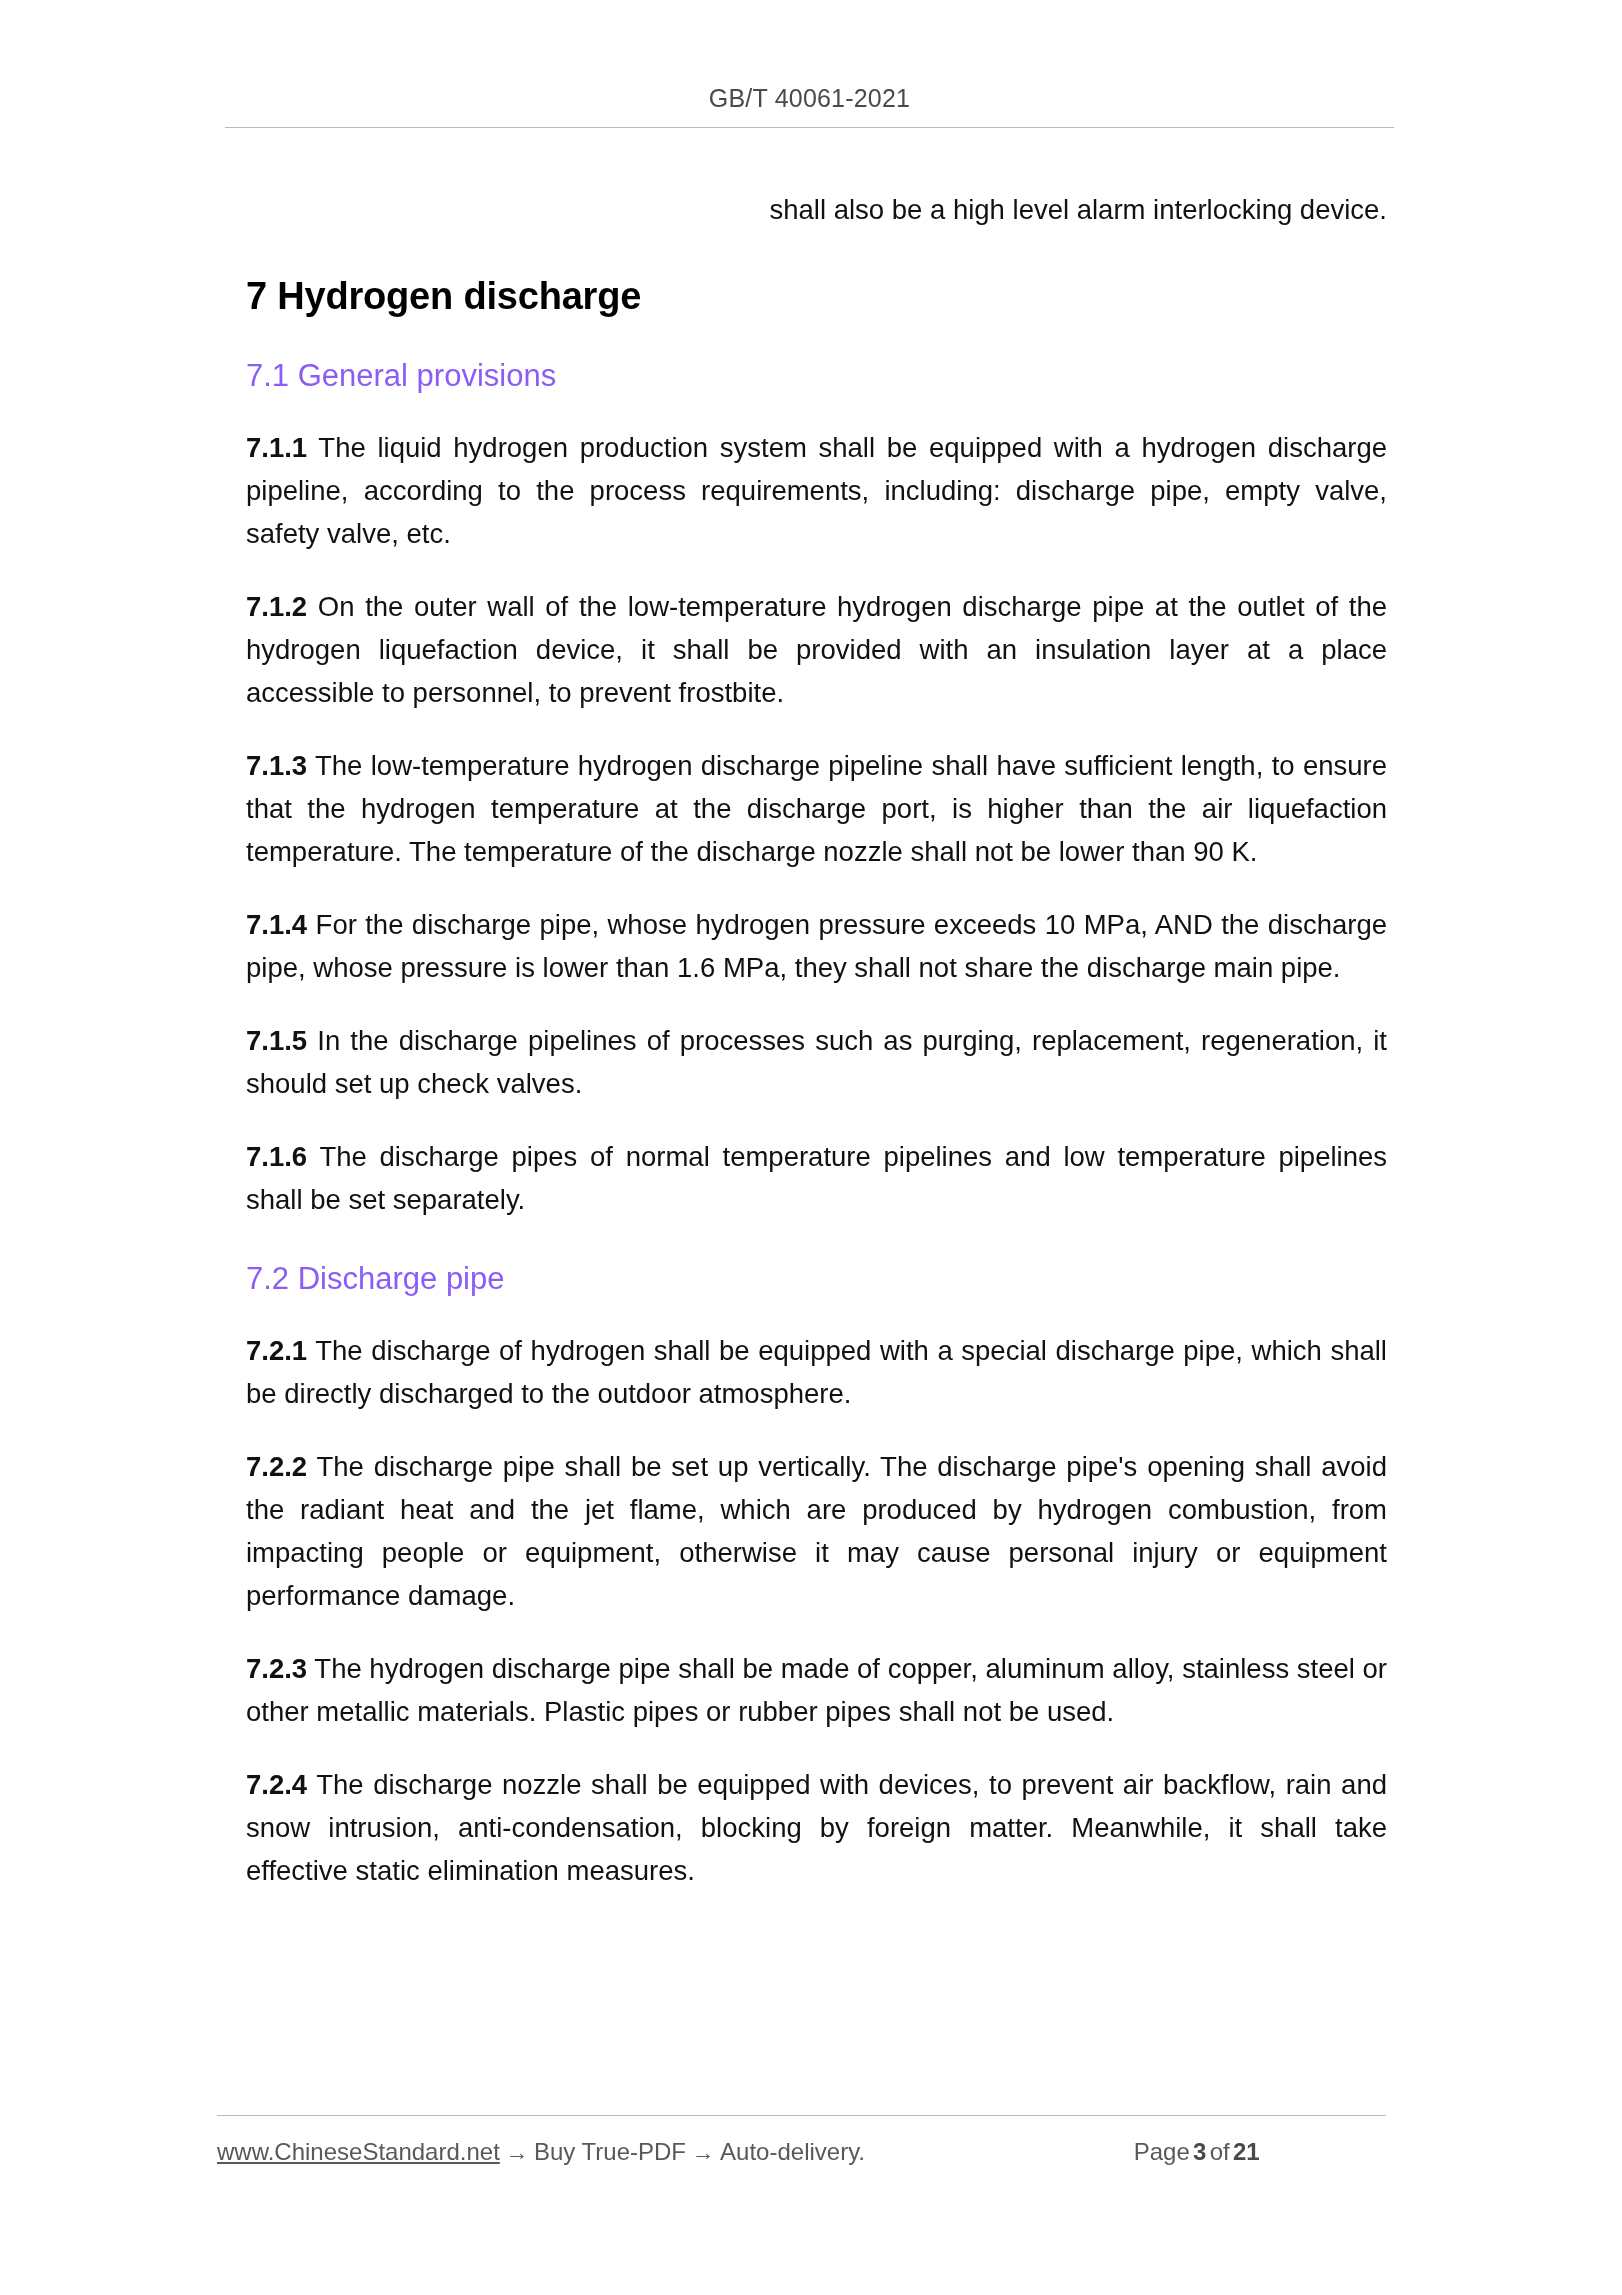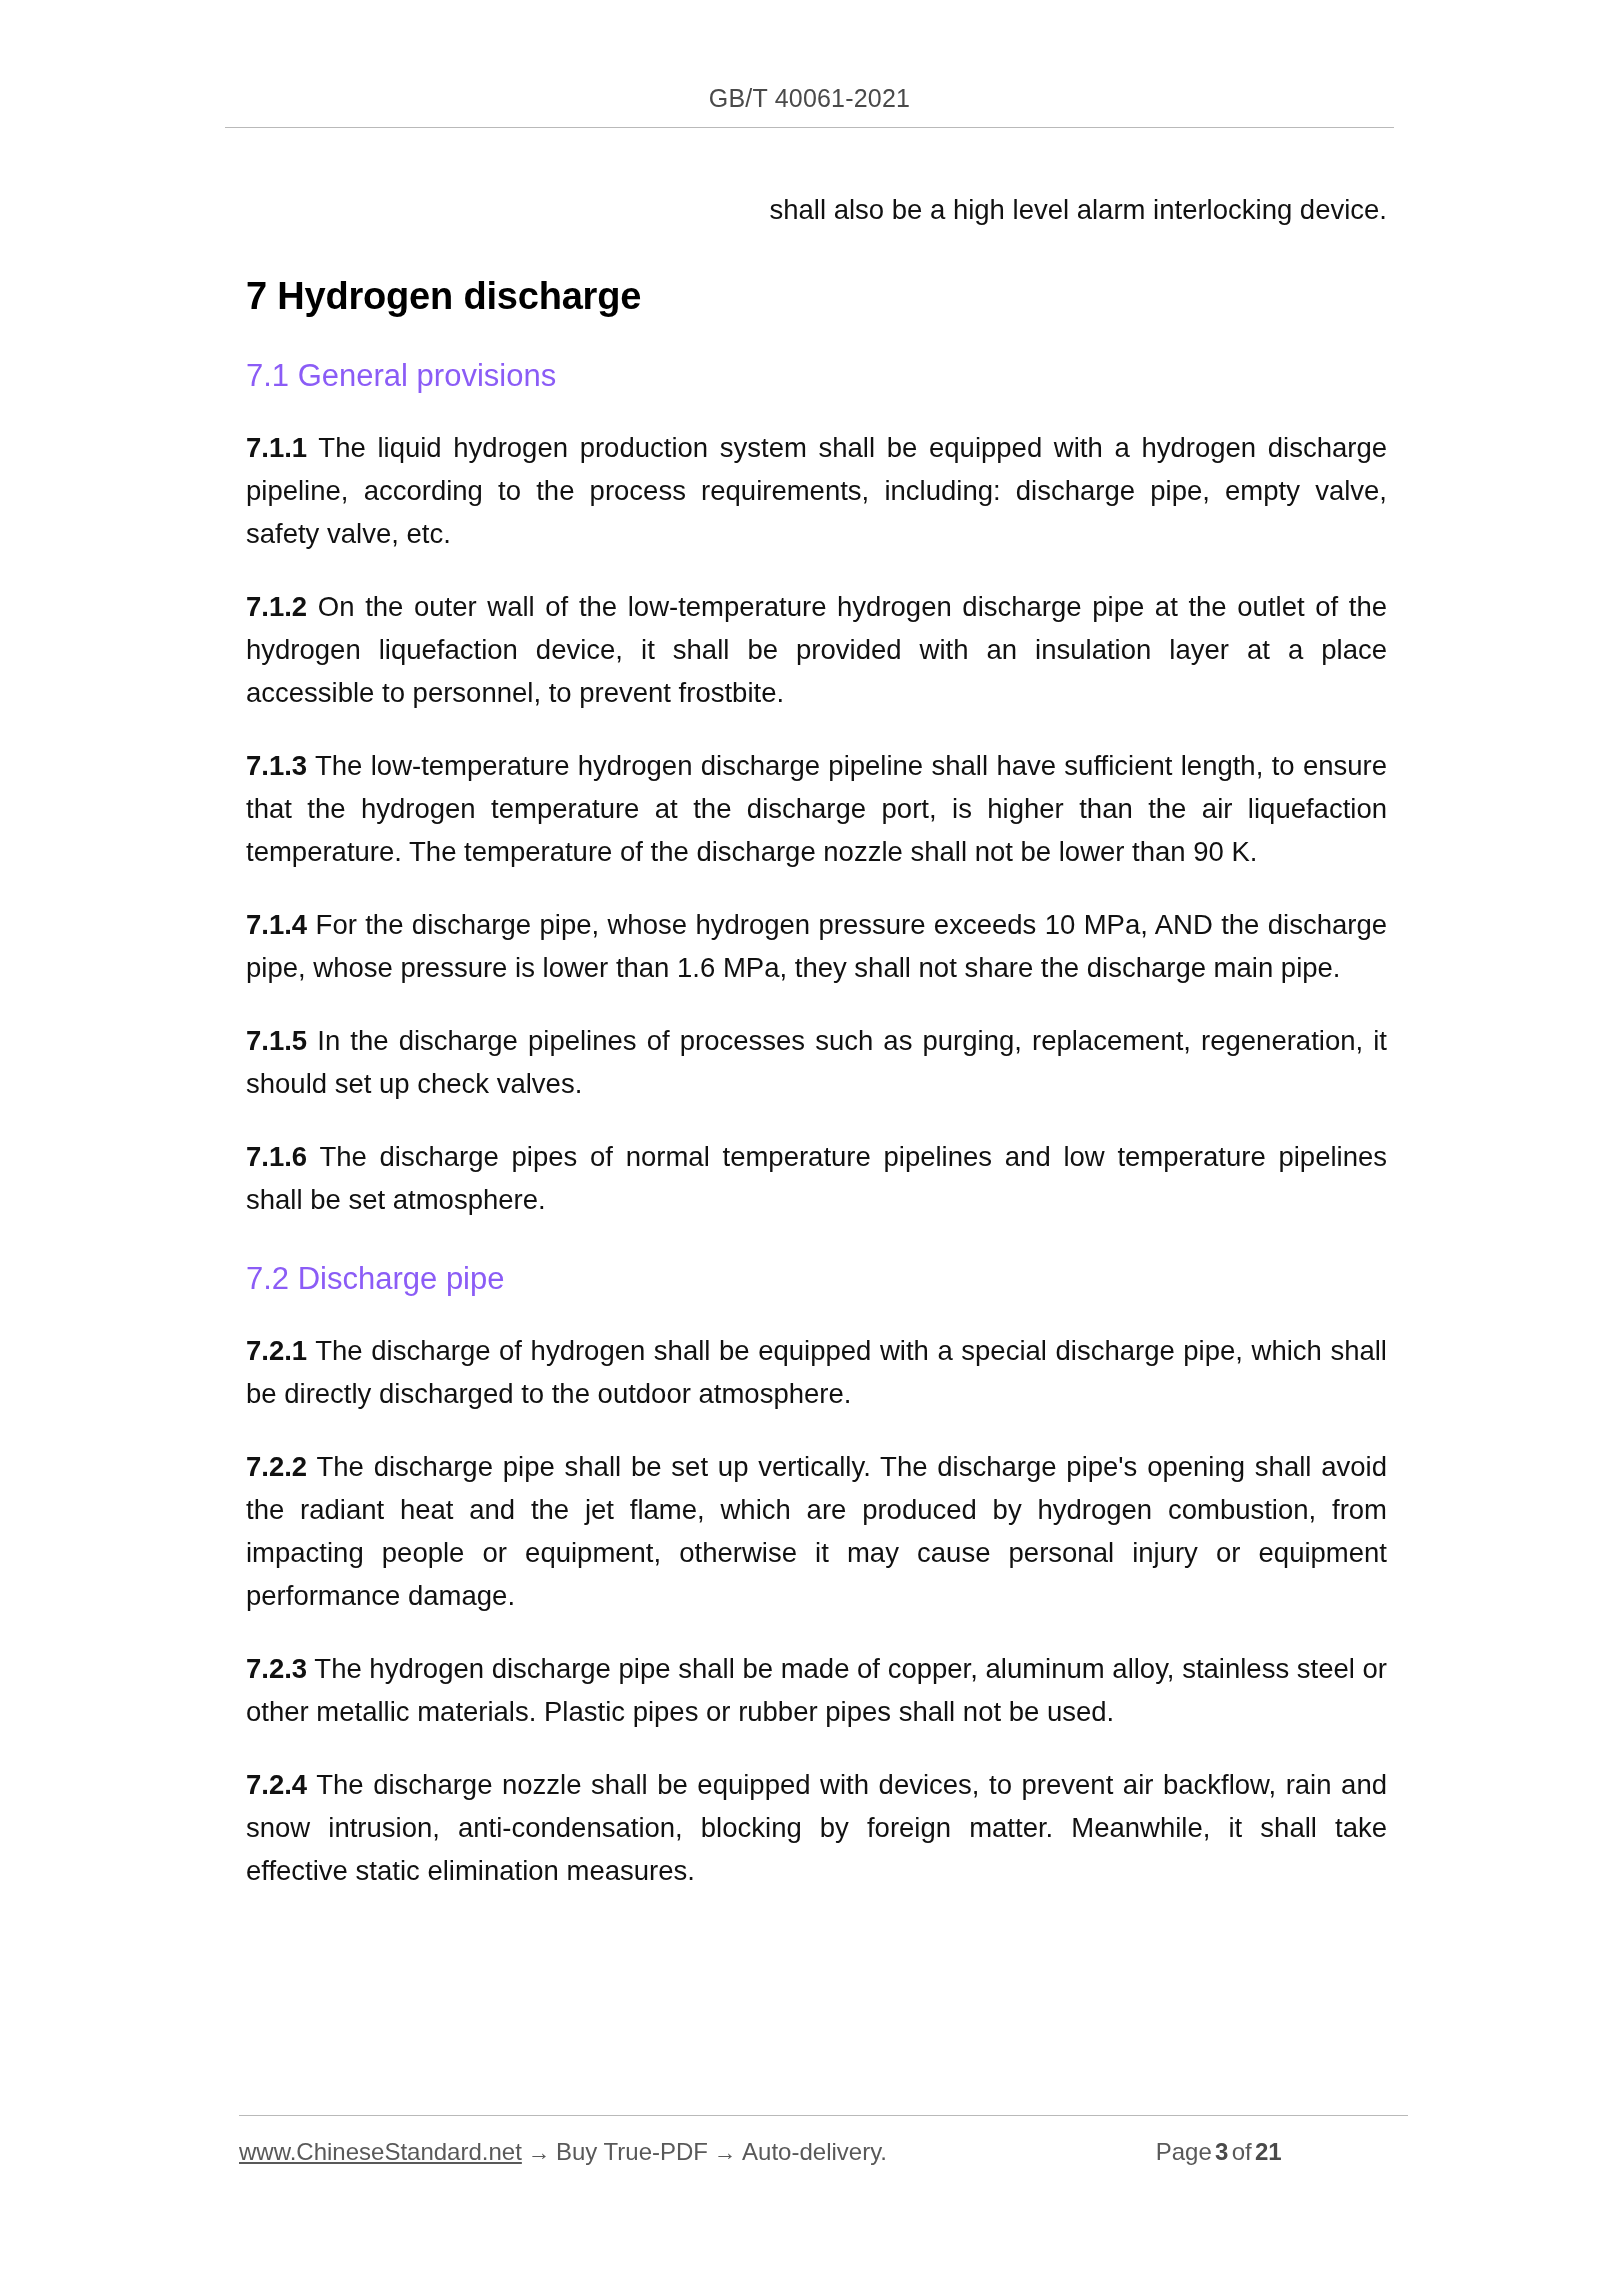--- a/index.html
+++ b/index.html
@@ -89,21 +89,21 @@
     margin: 0;
     font-size: 31px;
     font-weight: normal;
     line-height: 35px;
     color: #8b5cf6;
   }
 
   
   .page-footer {
     position: absolute;
-    left: 239px;
+    left: 217px;
     top: 2115px;
     width: 1169px;
   }
   .footer-rule {
     border-top: 1.7px solid #b9b9b9;
     width: 100%;
     height: 0;
   }
   .footer-row {
     margin-top: 22px;
@@ -162,21 +162,21 @@
 
     <p class="para"><span class="num">7.1.3</span> <span class="txt">The low-temperature hydrogen discharge pipeline shall have sufficient length, to ensure that the hydrogen temperature at the discharge port, is higher than the air liquefaction temperature. The temperature of the discharge nozzle shall not be lower than 90 K.</span></p>
     <div class="gap-para"></div>
 
     <p class="para"><span class="num">7.1.4</span> <span class="txt">For the discharge pipe, whose hydrogen pressure exceeds 10 MPa, AND the discharge pipe, whose pressure is lower than 1.6 MPa, they shall not share the discharge main pipe.</span></p>
     <div class="gap-para"></div>
 
     <p class="para"><span class="num">7.1.5</span> <span class="txt">In the discharge pipelines of processes such as purging, replacement, regeneration, it should set up check valves.</span></p>
     <div class="gap-para"></div>
 
-    <p class="para"><span class="num">7.1.6</span> <span class="txt">The discharge pipes of normal temperature pipelines and low temperature pipelines shall be set atmosphere.</span></p>
+    <p class="para"><span class="num">7.1.6</span> <span class="txt">The discharge pipes of normal temperature pipelines and low temperature pipelines shall be set separately.</span></p>
 
     <div class="gap-h2-before"></div>
     <h2 class="subsec">7.2 Discharge pipe</h2>
     <div class="gap-h2-after"></div>
 
     <p class="para"><span class="num">7.2.1</span> <span class="txt">The discharge of hydrogen shall be equipped with a special discharge pipe, which shall be directly discharged to the outdoor atmosphere.</span></p>
     <div class="gap-para"></div>
 
     <p class="para"><span class="num">7.2.2</span> <span class="txt">The discharge pipe shall be set up vertically. The discharge pipe's opening shall avoid the radiant heat and the jet flame, which are produced by hydrogen combustion, from impacting people or equipment, otherwise it may cause personal injury or equipment performance damage.</span></p>
     <div class="gap-para"></div>

